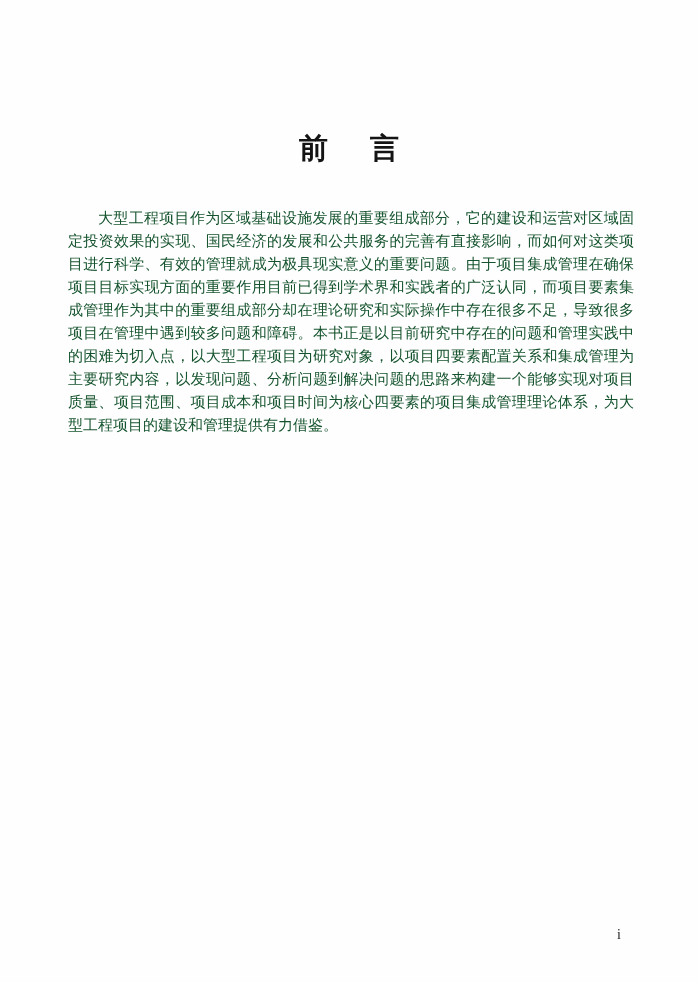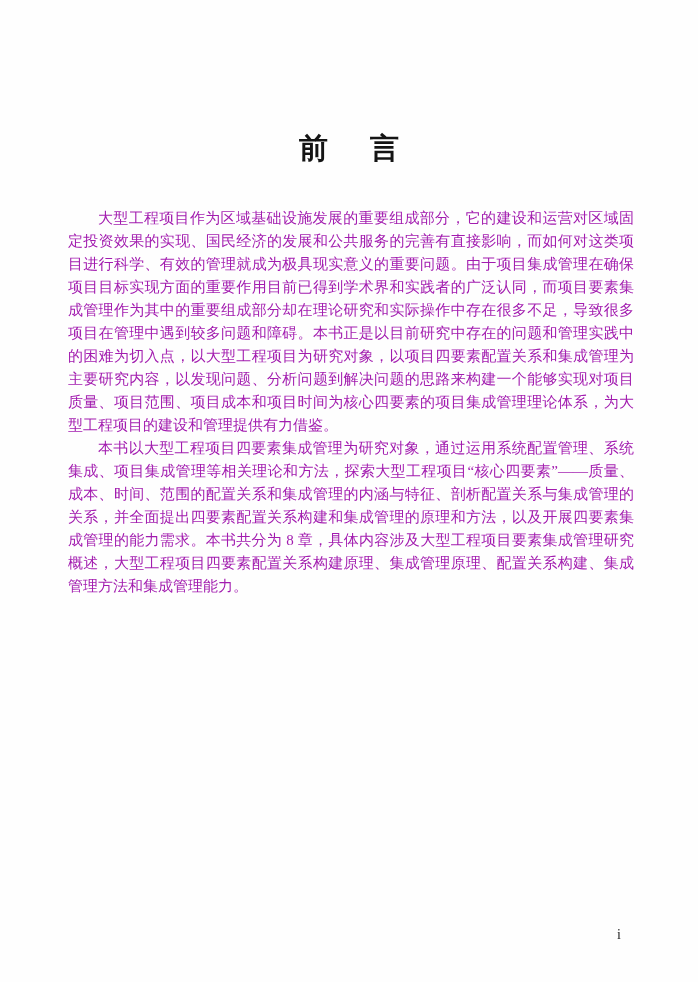--- a/index.html
+++ b/index.html
@@ -24,21 +24,21 @@
     font-weight: 700;
     color: #141414;
   }
   .content {
     position: absolute;
     top: 207px;
     left: 68px;
     width: 566px;
     font-size: 15px;
     line-height: 23px;
-    color: #a21caf;
+    color: #14532d;
     text-align: justify;
   }
   .content p {
     margin: 0;
     padding: 0;
     text-indent: 2em;
   }
   .page-number {
     position: absolute;
     top: 927px;
@@ -52,18 +52,17 @@
 
 <div class="page">
 
   <div class="preface-title">
     <span>前</span>
     <span>言</span>
   </div>
 
   <div class="content">
     <p>大型工程项目作为区域基础设施发展的重要组成部分，它的建设和运营对区域固定投资效果的实现、国民经济的发展和公共服务的完善有直接影响，而如何对这类项目进行科学、有效的管理就成为极具现实意义的重要问题。由于项目集成管理在确保项目目标实现方面的重要作用目前已得到学术界和实践者的广泛认同，而项目要素集成管理作为其中的重要组成部分却在理论研究和实际操作中存在很多不足，导致很多项目在管理中遇到较多问题和障碍。本书正是以目前研究中存在的问题和管理实践中的困难为切入点，以大型工程项目为研究对象，以项目四要素配置关系和集成管理为主要研究内容，以发现问题、分析问题到解决问题的思路来构建一个能够实现对项目质量、项目范围、项目成本和项目时间为核心四要素的项目集成管理理论体系，为大型工程项目的建设和管理提供有力借鉴。</p>
-    <p>本书以大型工程项目四要素集成管理为研究对象，通过运用系统配置管理、系统集成、项目集成管理等相关理论和方法，探索大型工程项目“核心四要素”——质量、成本、时间、范围的配置关系和集成管理的内涵与特征、剖析配置关系与集成管理的关系，并全面提出四要素配置关系构建和集成管理的原理和方法，以及开展四要素集成管理的能力需求。本书共分为 8 章，具体内容涉及大型工程项目要素集成管理研究概述，大型工程项目四要素配置关系构建原理、集成管理原理、配置关系构建、集成管理方法和集成管理能力。</p>
   </div>
 
   <div class="page-number">i</div>
 
 </div>
 
 </body></html>

